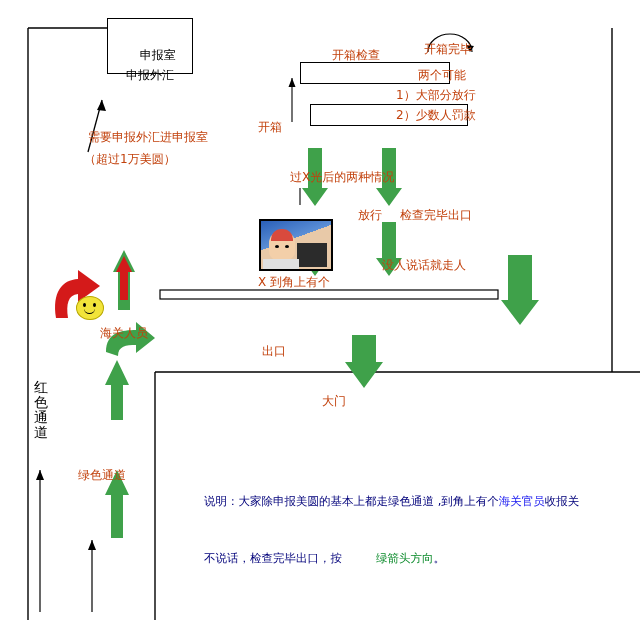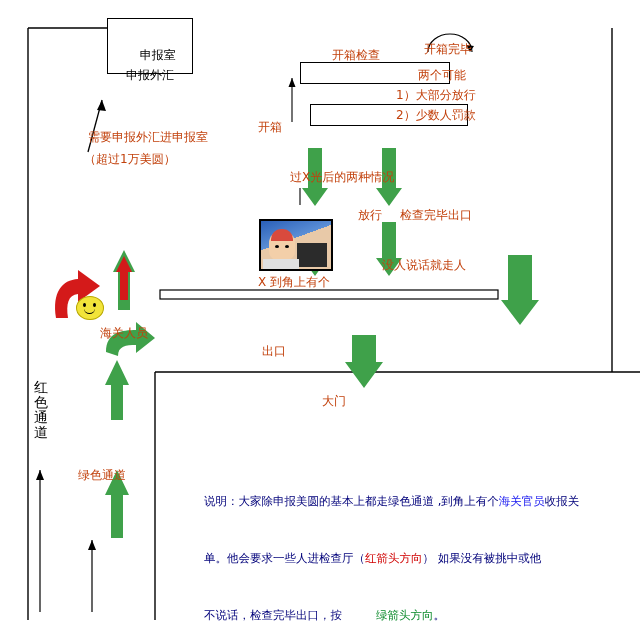--- a/index.html
+++ b/index.html
@@ -198,21 +198,20 @@
   <div class="abs txt" style="left:262px; top:344px;">出口</div>
 
   <div class="abs txt" style="left:322px; top:394px;">大门</div>
 
   <div class="abs vtxt" style="left:34px; top:380px;">红色通道</div>
 
   <div class="abs txt" style="left:78px; top:468px;">绿色通道</div>
 
   <div class="abs note" style="left:204px; top:454px; width:424px;">
     <div><span>说明：</span><span>大家除申报美圆的基本上都走绿色通道 ,到角上有个</span><span class="lnk">海关官员</span><span>收报关</span></div>
-    <div><span>单。他会要求一些人进检查厅（</span><span class="red">红箭头方向</span><span>） 如果没有被挑中或他</span></div>
     <div><span>不说话，检查完毕出口，按</span><span class="grn">绿箭头方向</span><span>。</span></div>
     
     
     
     
     
   </div>
 
 </div>
 

